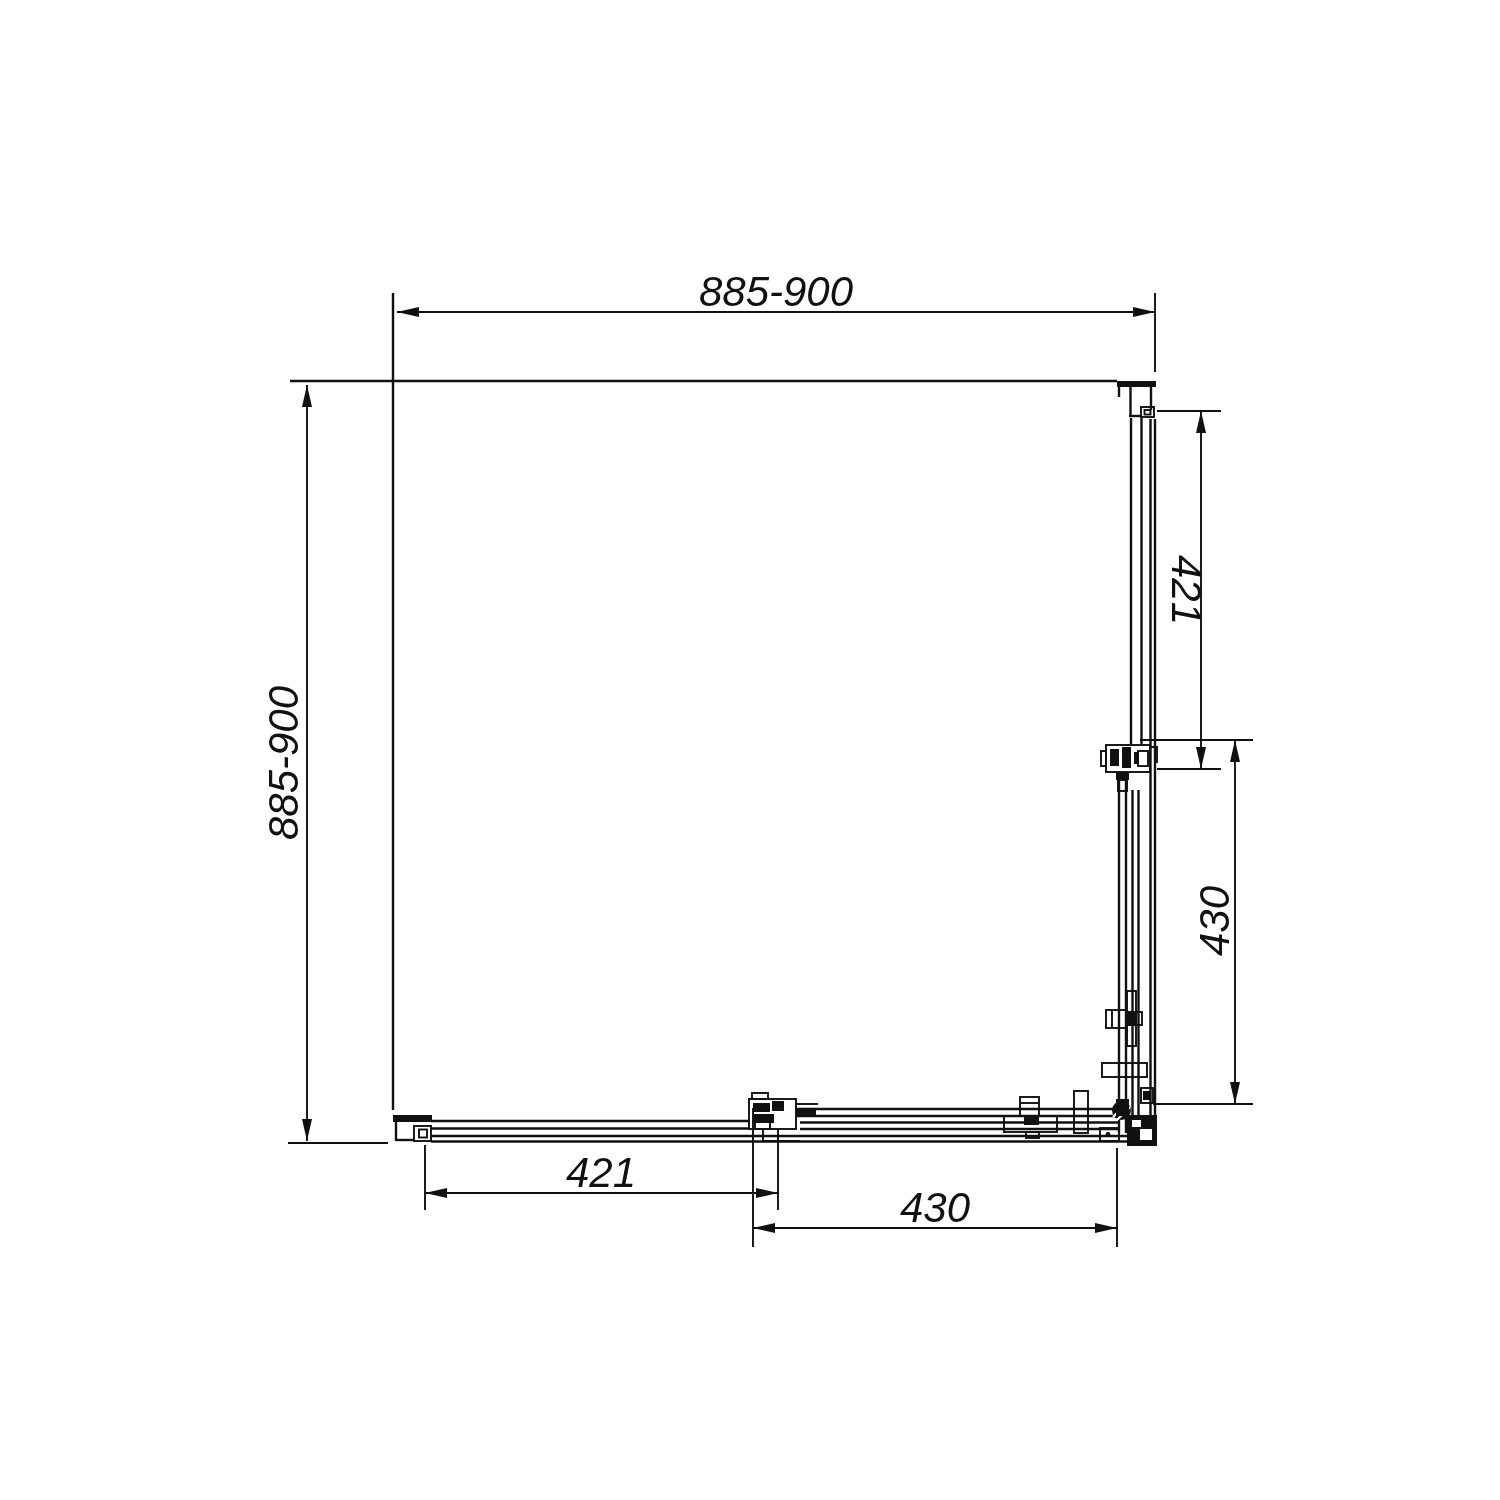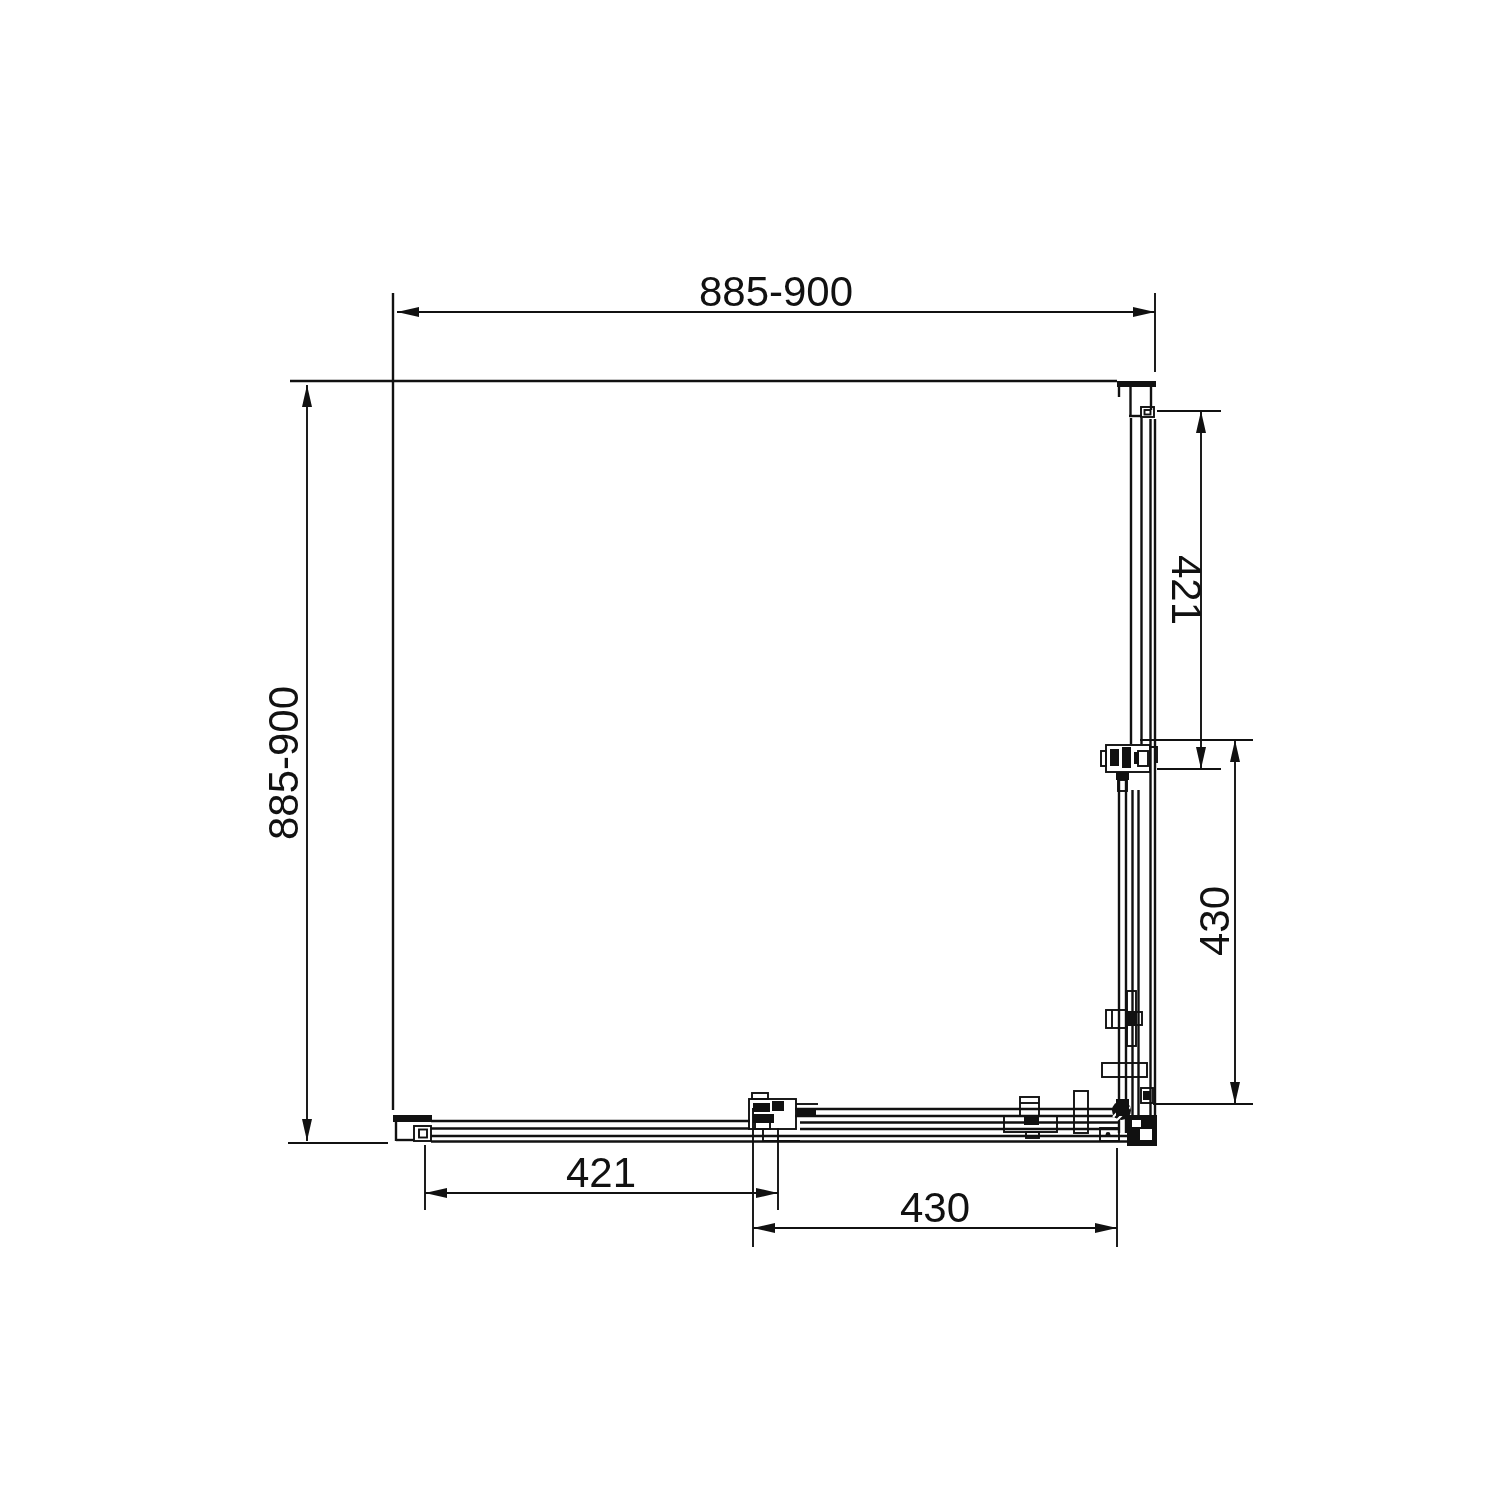--- a/index.html
+++ b/index.html
@@ -1,16 +1,16 @@
 <!DOCTYPE html>
 <html><head>
 <meta charset="utf-8">
 <style>
   html,body{margin:0;padding:0;background:#fff;}
-  .canvas{width:1500px;height:1500px;position:relative;background:#fff;}
+  .canvas{width:1500px;height:1500px;position:relative;background:#fff;font-style:italic;}
   svg{display:block;}
   .s  {stroke:#111;stroke-width:2.4;fill:none;stroke-linecap:butt;}
   .thin{stroke:#111;stroke-width:1.9;fill:none;}
   .fillb{fill:#111;stroke:none;}
   .fillw{fill:#fff;stroke:none;}
   .arrow{fill:#111;stroke:none;}
   text{font-family:"Liberation Sans","DejaVu Sans",sans-serif;font-size:42px;fill:#111;}
 </style>
 </head>
 <body>

